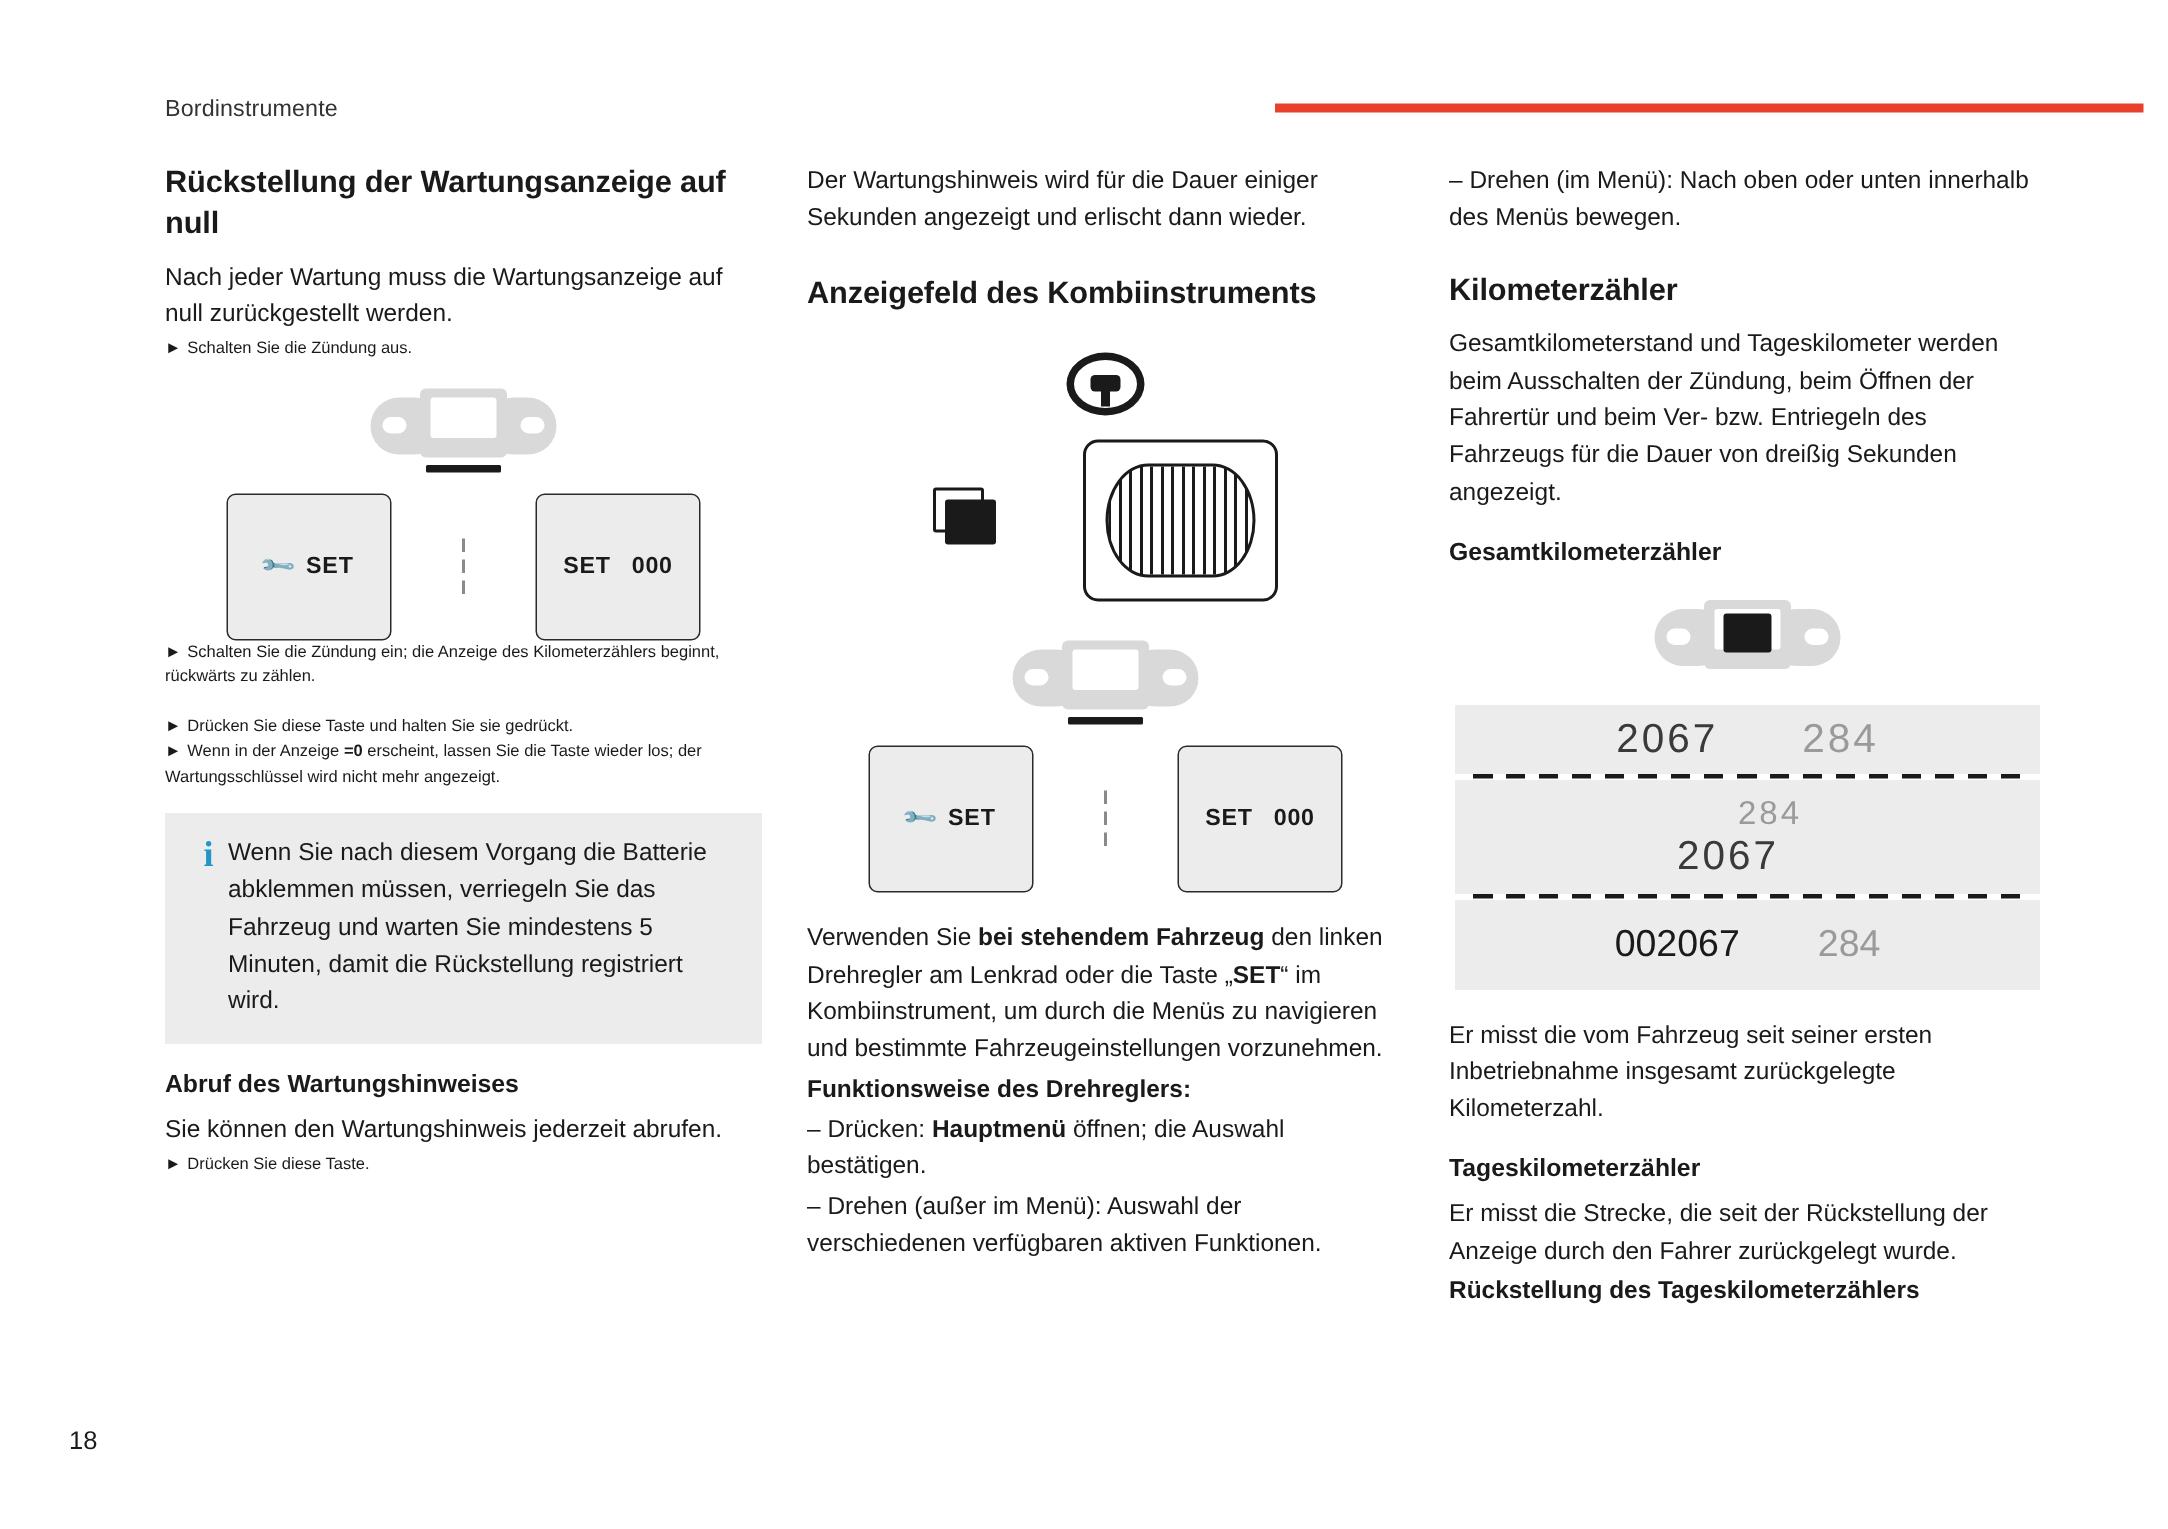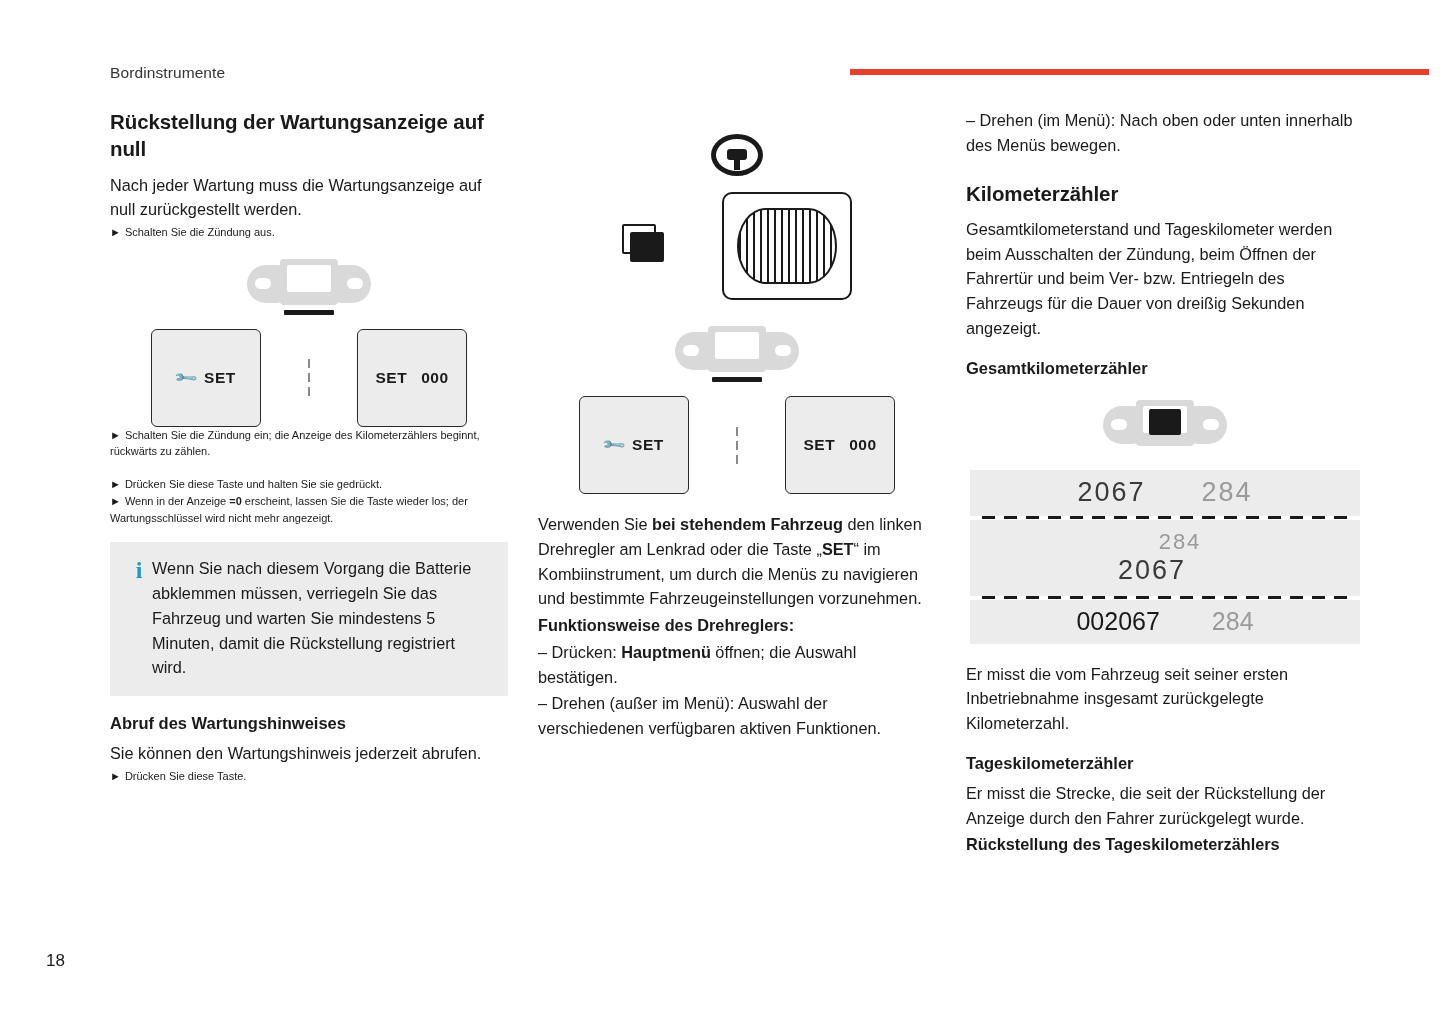--- a/index.html
+++ b/index.html
@@ -288,21 +288,21 @@
   }
   .odo .seg {
     background: #ececec;
     position: relative;
     display: flex;
     align-items: center;
     justify-content: center;
   }
   .odo .row1 { height: 46px; }
   .odo .row2 { height: 76px; margin-top: 4px; flex-direction: column; }
-  .odo .row3 { height: 44px; margin-top: 4px; }
+  .odo .row3 { height: 60px; margin-top: 4px; }
   .odo .dash-top, .odo .dash-bottom {
     position: absolute;
     left: 12px; right: 12px;
     height: 3px;
     background: repeating-linear-gradient(to right, #1a1a1a 0 13px, transparent 13px 22px);
   }
   .odo .dash-bottom { bottom: -3px; }
   .odo .big {
     font-size: 27px;
     letter-spacing: 2px;
@@ -383,21 +383,23 @@
           <div class="itext">Wenn Sie nach diesem Vorgang die Batterie abklemmen müssen, verriegeln Sie das Fahrzeug und warten Sie mindestens 5 Minuten, damit die Rückstellung registriert wird.</div>
         </div>
       </div>
 
       <h3 class="sub">Abruf des Wartungshinweises</h3>
       <p class="body">Sie können den Wartungshinweis jederzeit abrufen.</p>
       <p class="bullet"><span class="arrow">►</span><span>Drücken Sie diese Taste.</span></p>
     </div>
 
     <div class="col">
-
+      <p class="body">Der Wartungshinweis wird für die Dauer einiger Sekunden angezeigt und erlischt dann wieder.</p>
+
+      <h2 class="section" style="margin-top:24px">Anzeigefeld des Kombiinstruments</h2>
 
       <div class="fig center" style="margin-top:24px">
         <div class="wheel">
           <div class="rim"></div>
           <div class="hub"></div>
           <div class="spoke"></div>
         </div>
       </div>
 
       <div class="panel-icon">

